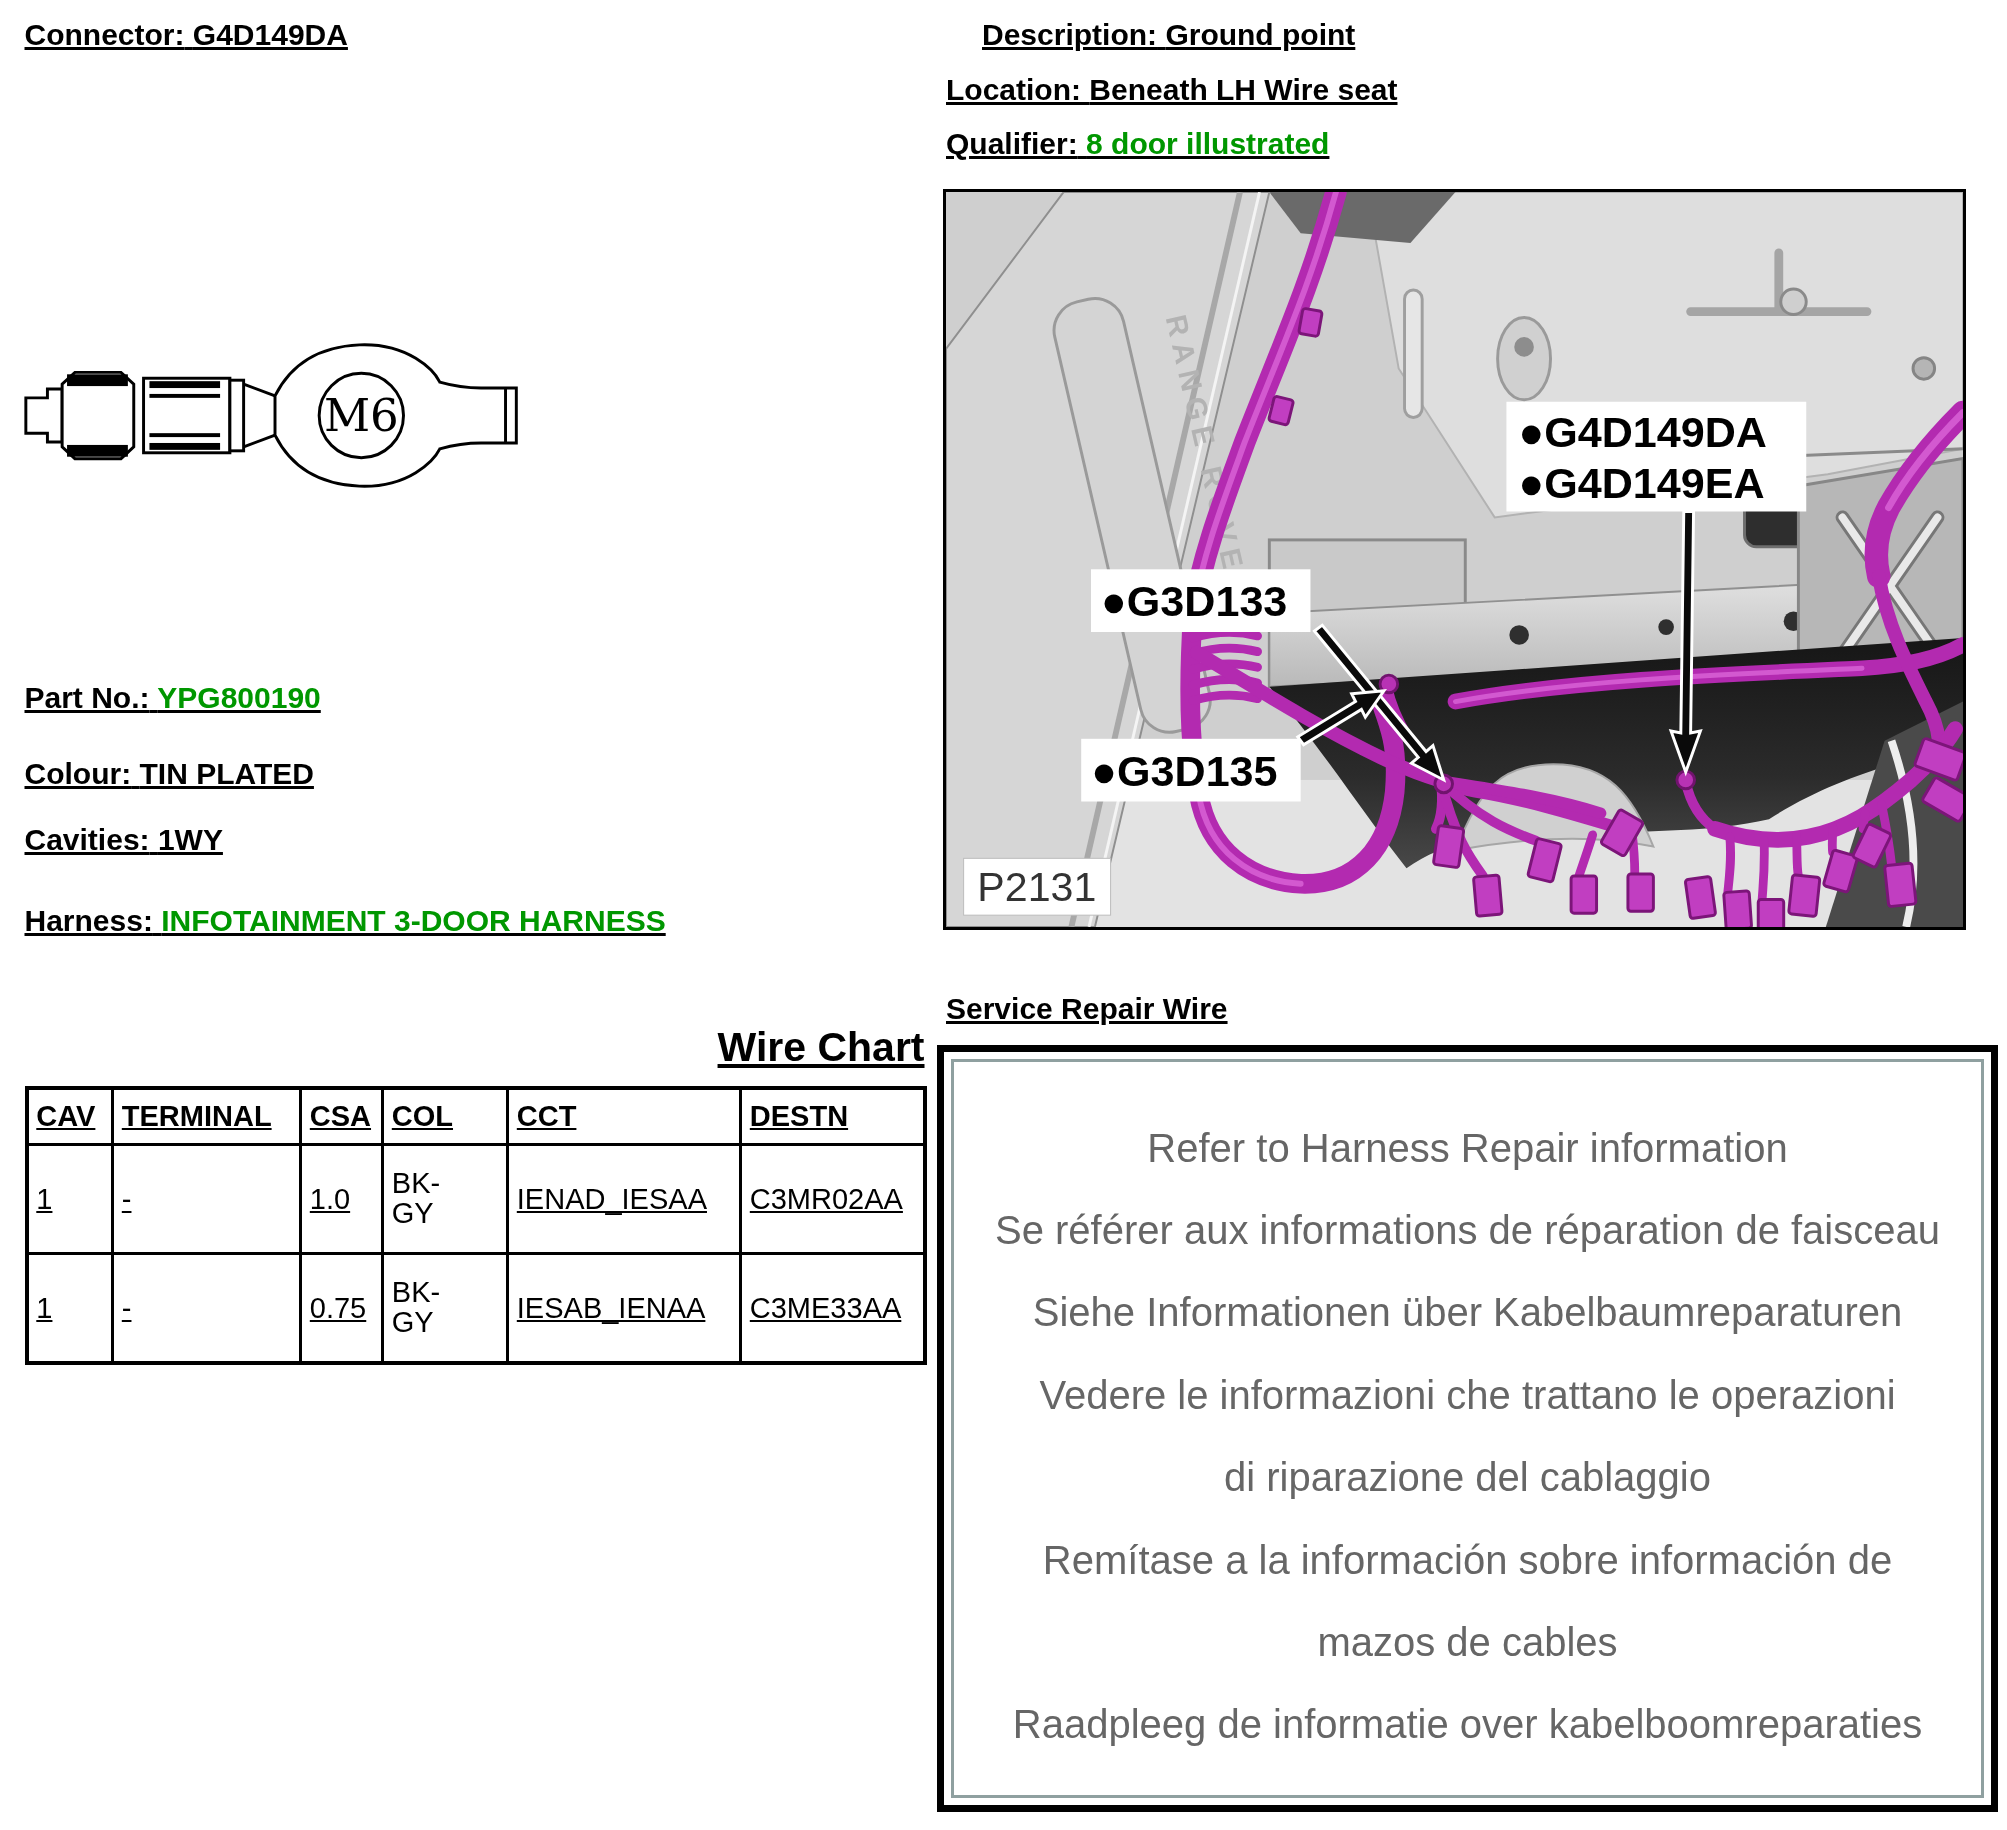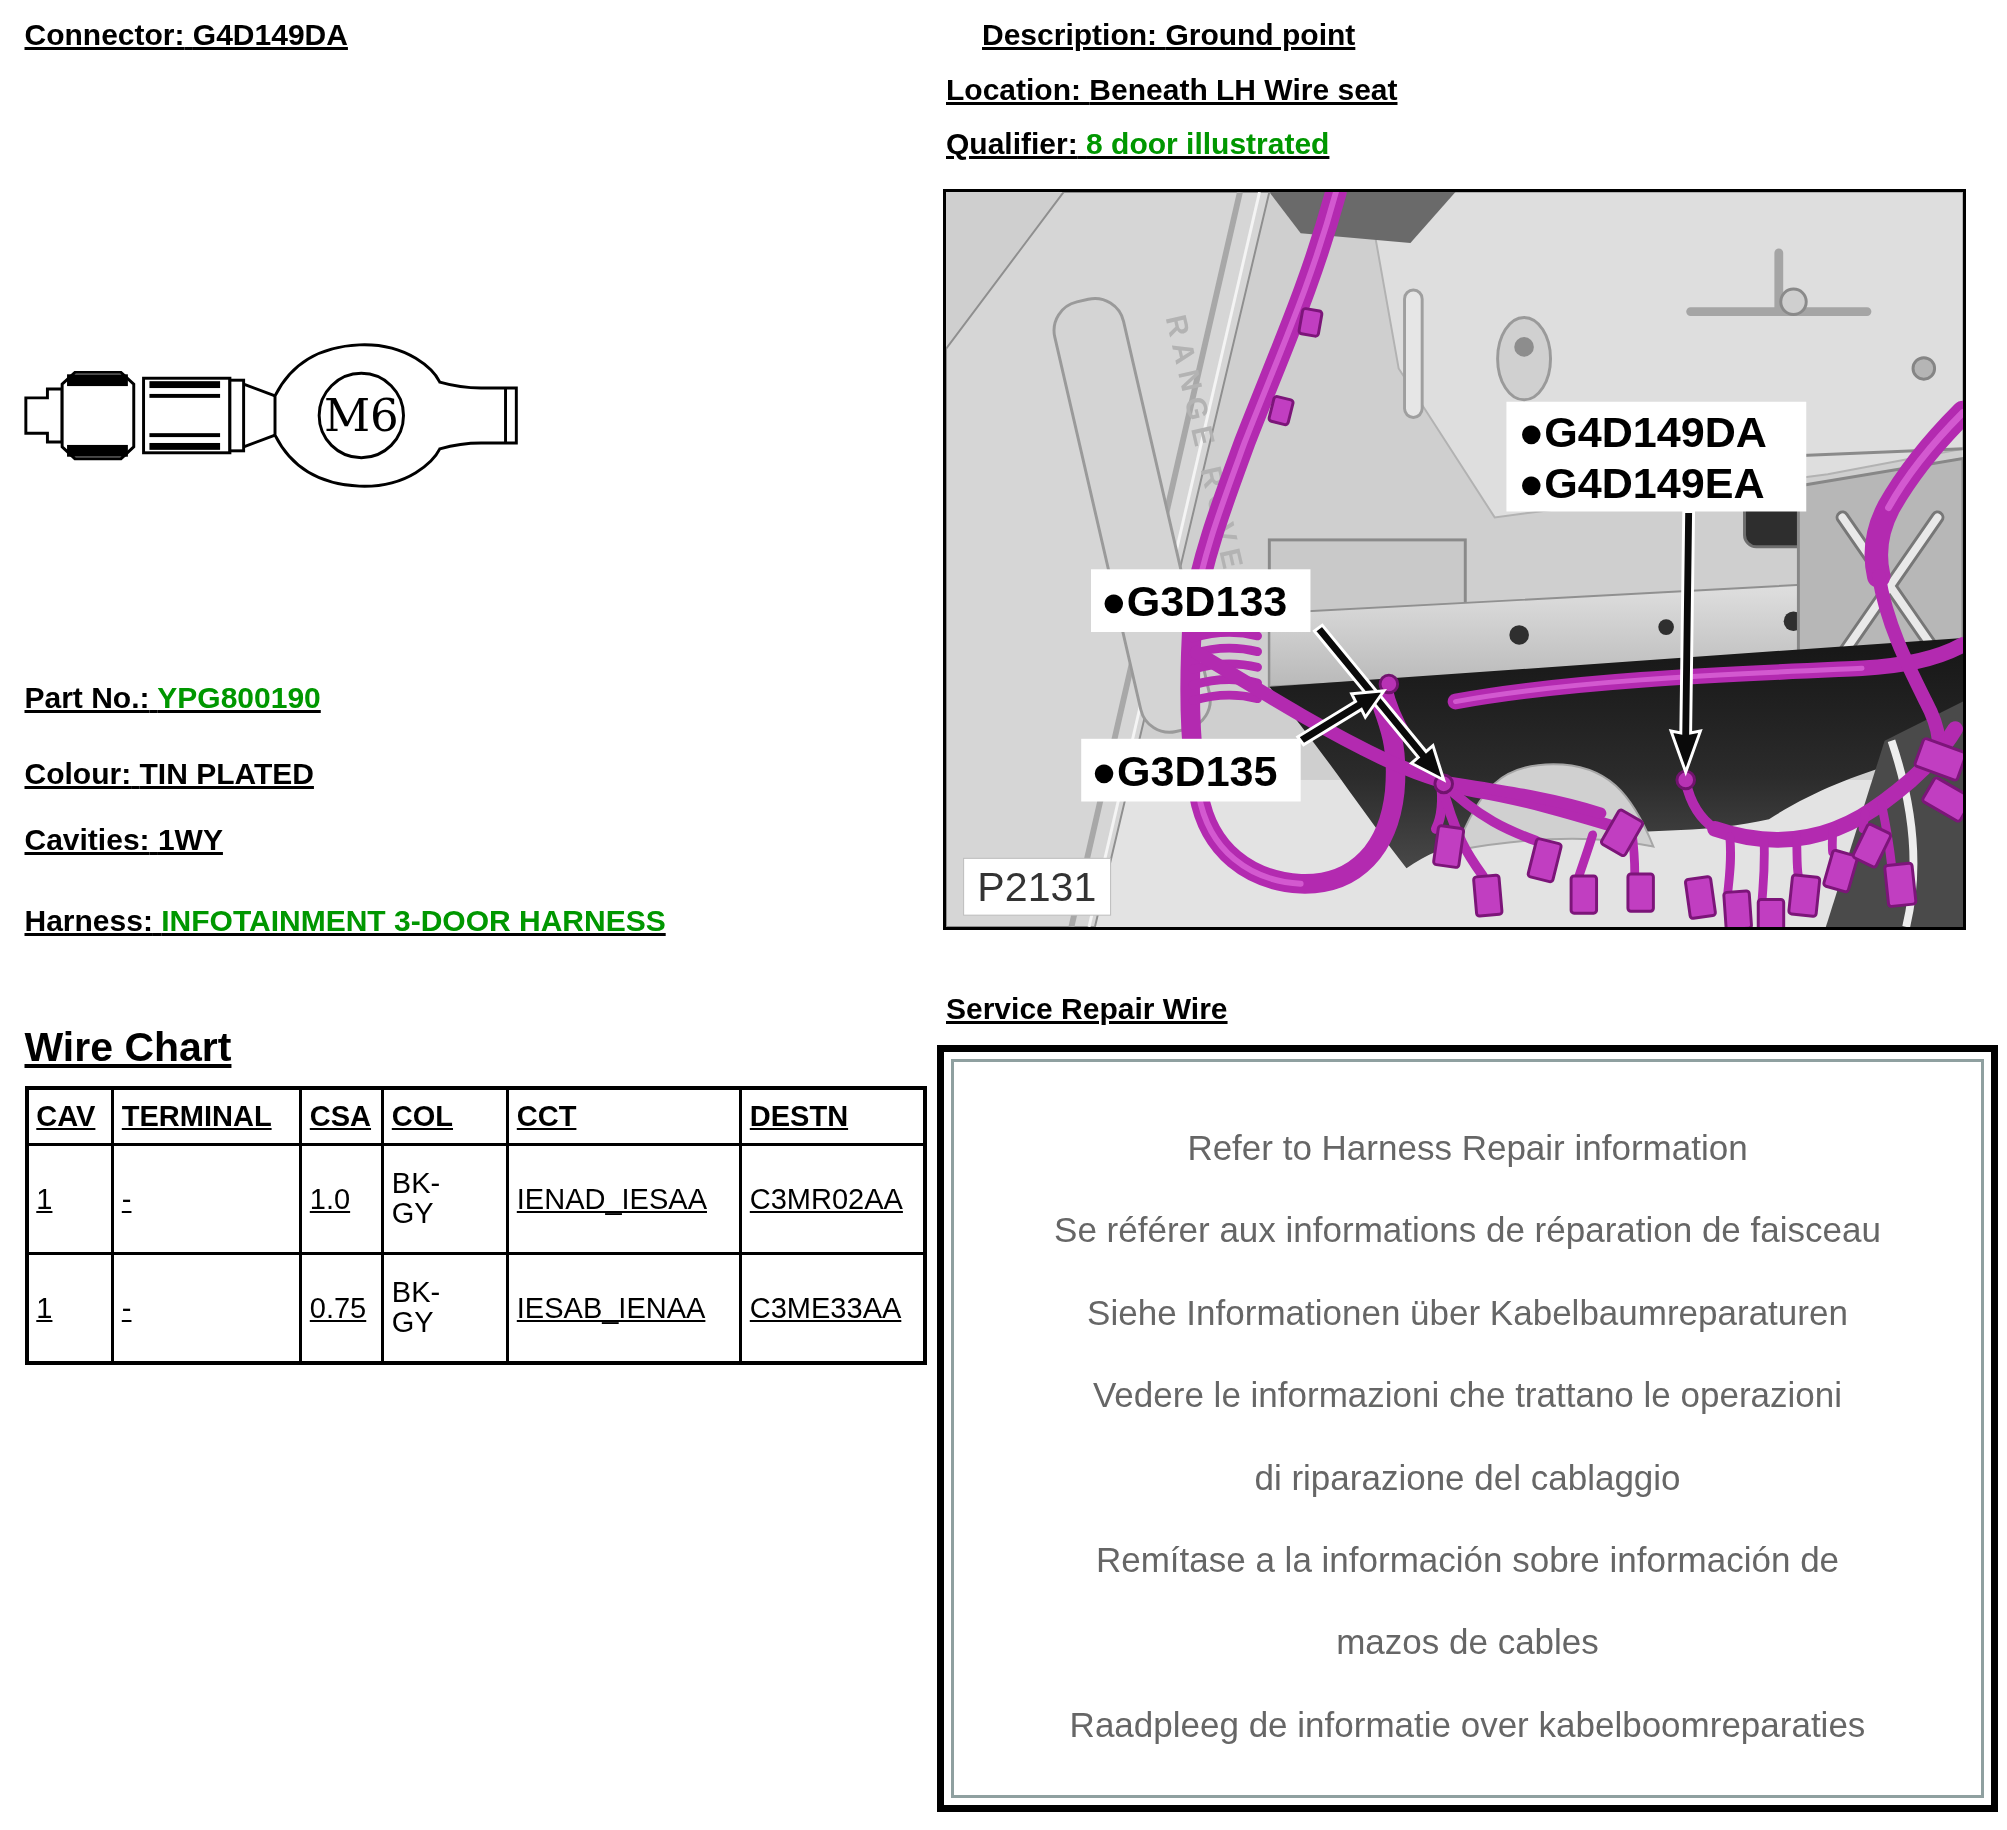--- a/index.html
+++ b/index.html
@@ -2,34 +2,34 @@
 <html style="--green: #009700; --srk_text: #666666; --srk_inner_border: #8fa0a0; --harness_purple: #b32ab0;"><head>
 <meta charset="utf-8">
 <style>
   html,body{margin:0;padding:0;background:#ffffff;}
   body{width:2007px;height:1831px;position:relative;font-family:"Liberation Sans",sans-serif;color:#000;}
   .abs{position:absolute;text-decoration:underline;}
   .lbl{font-weight:bold;font-size:30px;white-space:nowrap;}
   .green{color:var(--green,#009700);}
   .info-line span{font-weight:bold;}
   
-  .wc-title{font-weight:bold;font-size:41px;text-align:left;width:900px;}
+  .wc-title{font-weight:bold;font-size:41px;text-align:right;width:900px;}
   table.wc{border-collapse:collapse;table-layout:fixed;width:900px;background:#fff;border:4.9px solid #000;}
   table.wc th,table.wc td{border:3.9px solid #000;font-size:29px;text-align:left;vertical-align:middle;padding:2px 3.9px 2px 7.8px;overflow:hidden;}
   table.wc th{font-weight:bold;height:49px;}
   table.wc td{height:102px;font-weight:normal;}
   .narrow{display:inline-block;width:65px;line-height:1.05;}
   
   .photo{left:943px;top:189px;width:1017px;height:735px;border:3.9px solid #000;background:#d2d2d2;}
   .photo svg{display:block;}
   
   .srk-heading{font-weight:bold;font-size:30px;}
   .srk-box{left:937px;top:1045px;width:1047px;height:753px;border:7.8px solid #000;background:#fff;}
   .srk-inner{position:absolute;left:6.9px;top:6.9px;right:6.9px;bottom:6.9px;border:3.9px solid var(--srk_inner_border,#8fa0a0);display:flex;flex-direction:column;justify-content:space-around;text-align:center;padding:45px 19.6px 29px 19.6px;box-sizing:border-box;}
-  .srk-line{color:var(--srk_text,#666666);font-size:35px;}
+  .srk-line{color:var(--srk_text,#666666);font-size:40px;}
 </style>
 </head>
 <body>
 
 <div class="abs lbl" style="left:24.5px;top:17.6px;">
   <span>Connector:</span>
   <span>G4D149DA</span>
 </div>
 
 <div class="abs lbl info-line" style="left:946px;top:17.6px;margin-left:36px;">

